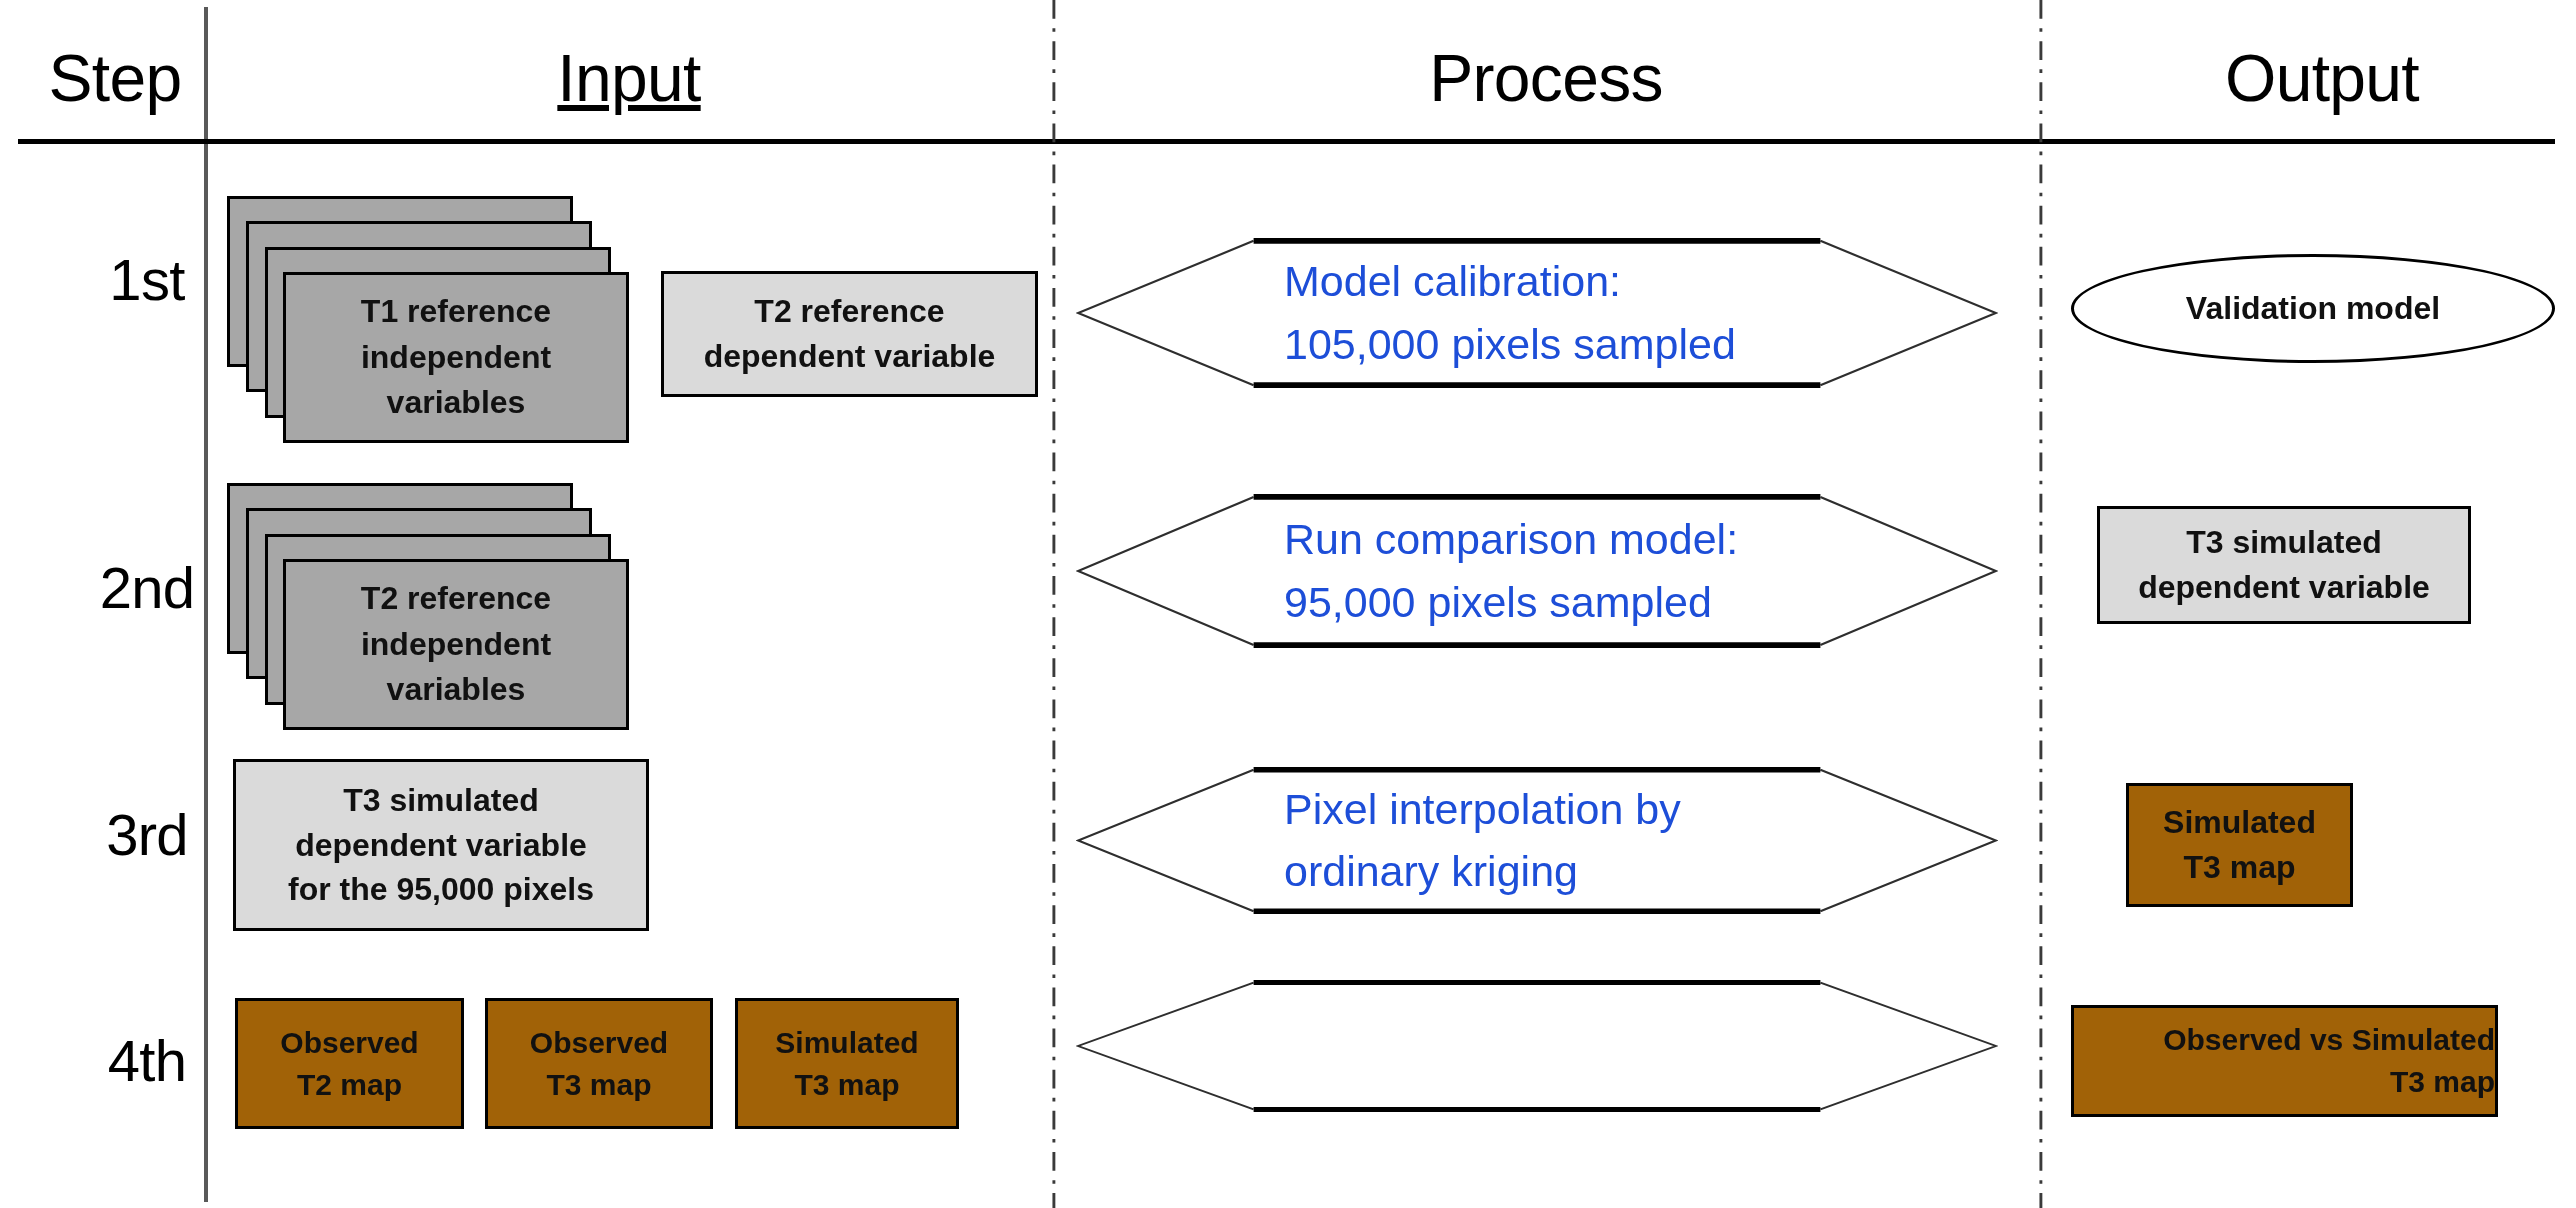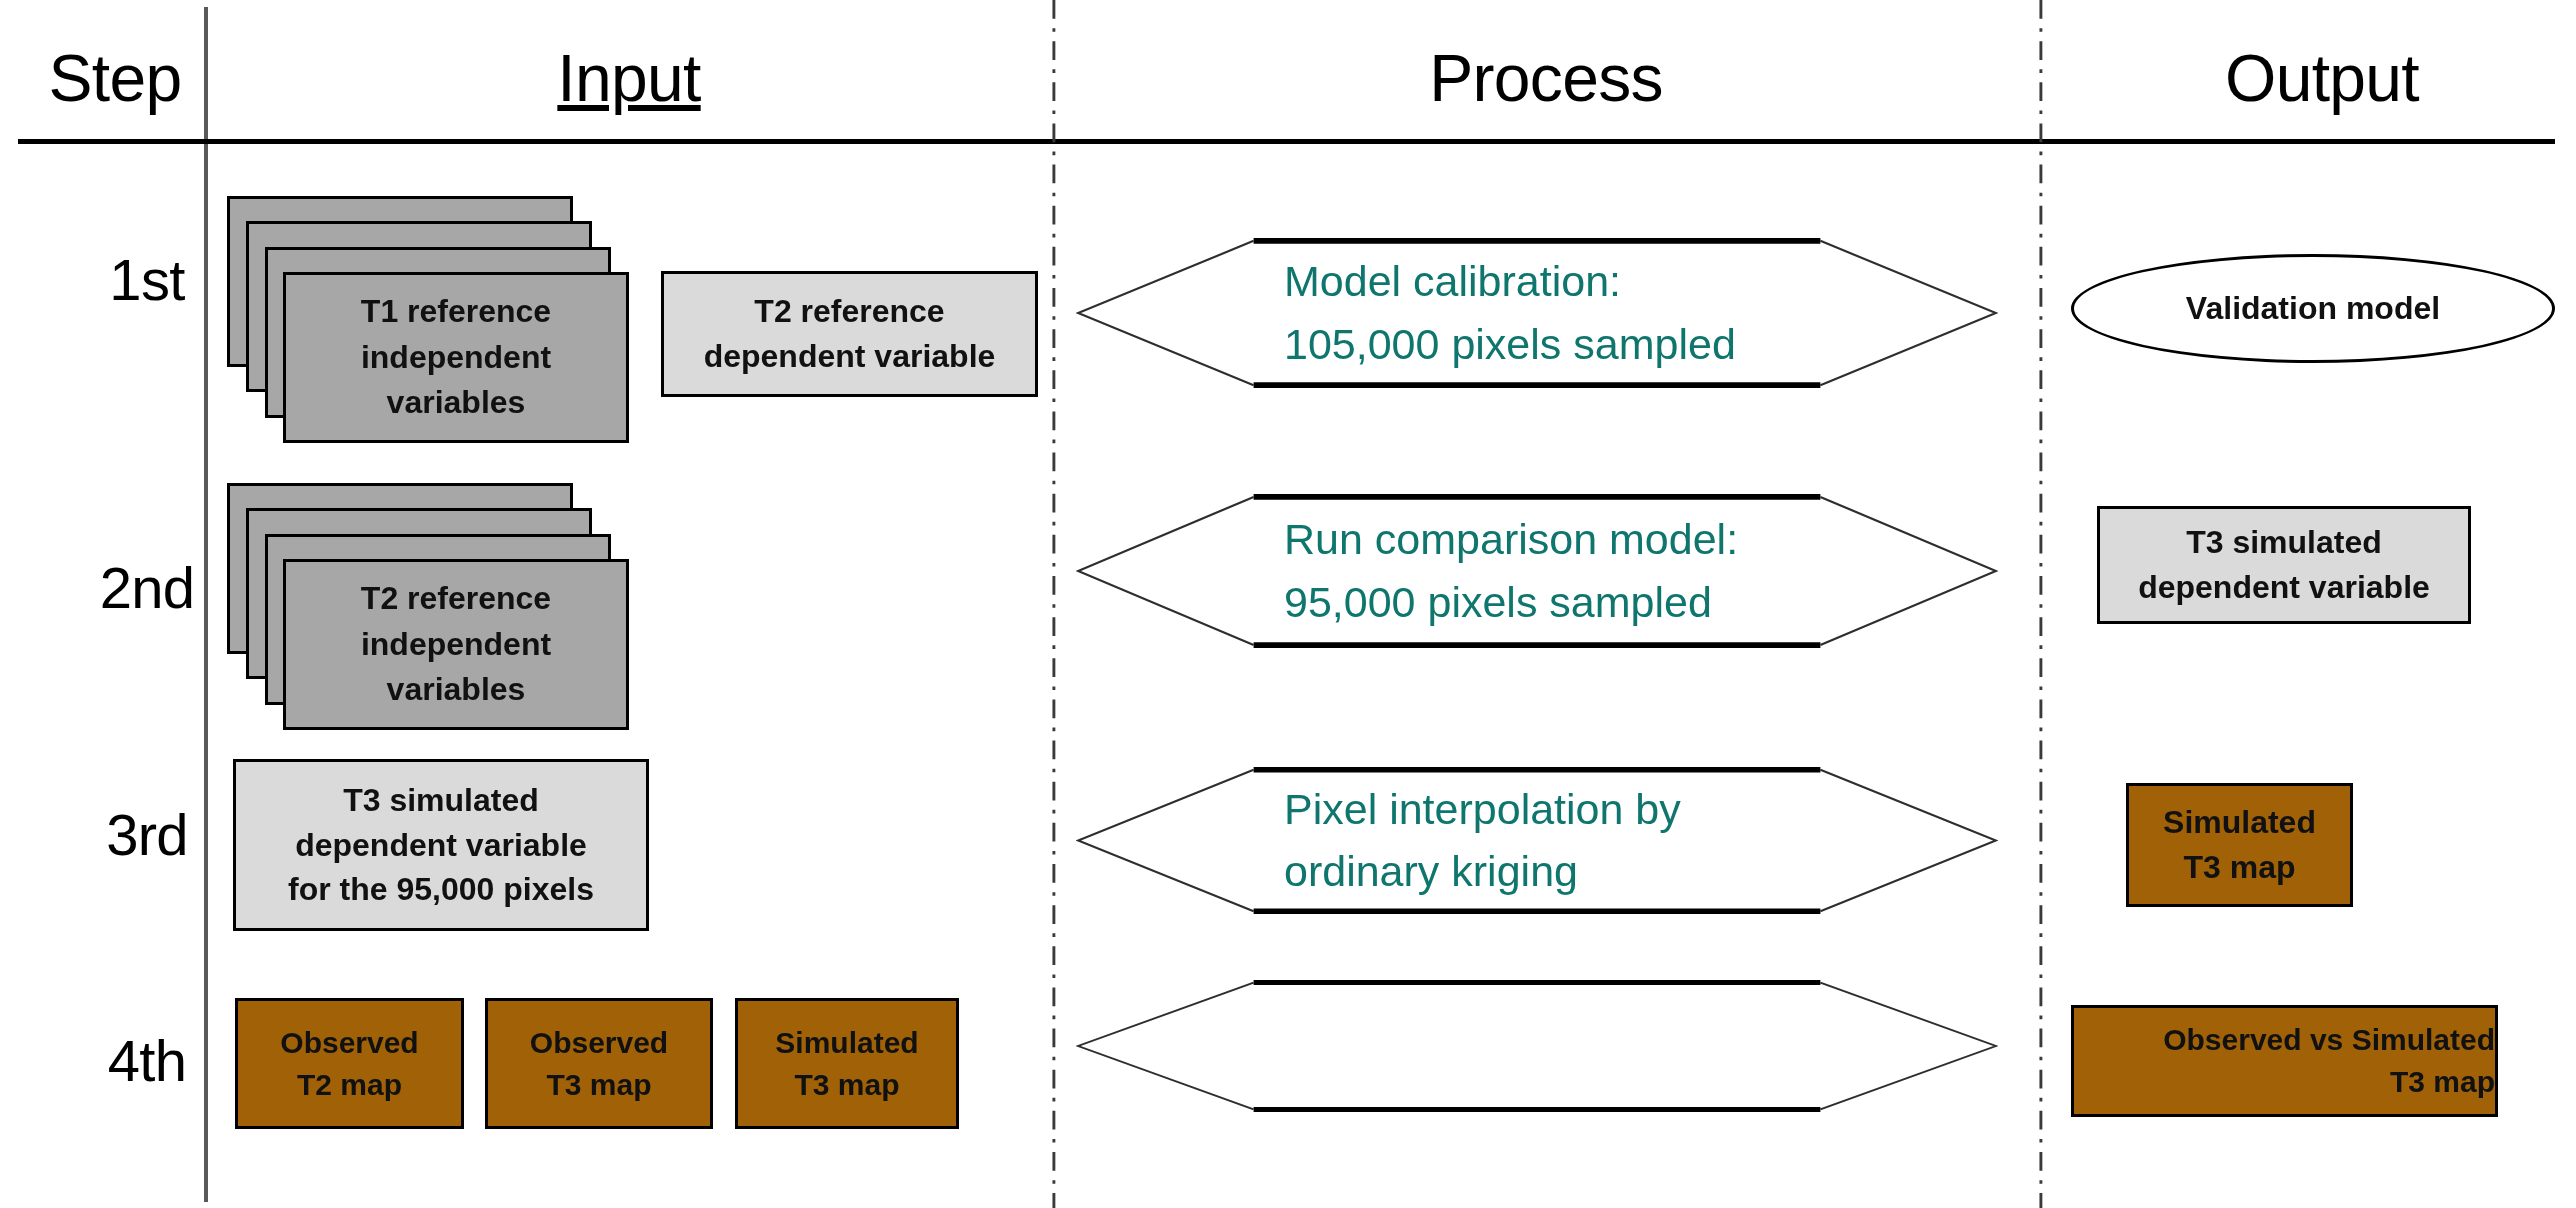--- a/index.html
+++ b/index.html
@@ -50,21 +50,21 @@
   .out4box{left:2071px; top:1005px; width:427px; height:112px;align-items:flex-end;}
   .small .ln{font-size:30px;}
   
   .hex{position:absolute; left:1076px; width:922px;}
   .hex.h1{top:238px;  height:150px;}
   .hex.h2{top:494px;  height:154px;}
   .hex.h3{top:767px; height:147px;}
   .hex.h4{top:980px; height:132px;}
   .hex svg{position:absolute; left:0; top:0; width:100%; height:100%;}
   .hex .hextext{position:absolute; left:208px; top:50%; transform:translateY(-50%); text-align:left;}
-  .hex .ln{font-size:43px; font-weight:400; line-height:1.46; white-space:nowrap; color:#0f766e;}
+  .hex .ln{font-size:43px; font-weight:400; line-height:1.46; white-space:nowrap; color:#1d4ed8;}
   
   .ellipse{position:absolute; left:2071px; top:254px; width:484px; height:109px;
            border:3.6px solid var(--box-border); border-radius:50%; box-sizing:border-box;
            display:flex; align-items:center; justify-content:center; background:#fff;}
   .ellipse .ln{font-size:32px; font-weight:700; white-space:nowrap;}
 </style>
 </head>
 <body>
 
 <div class="canvas">

